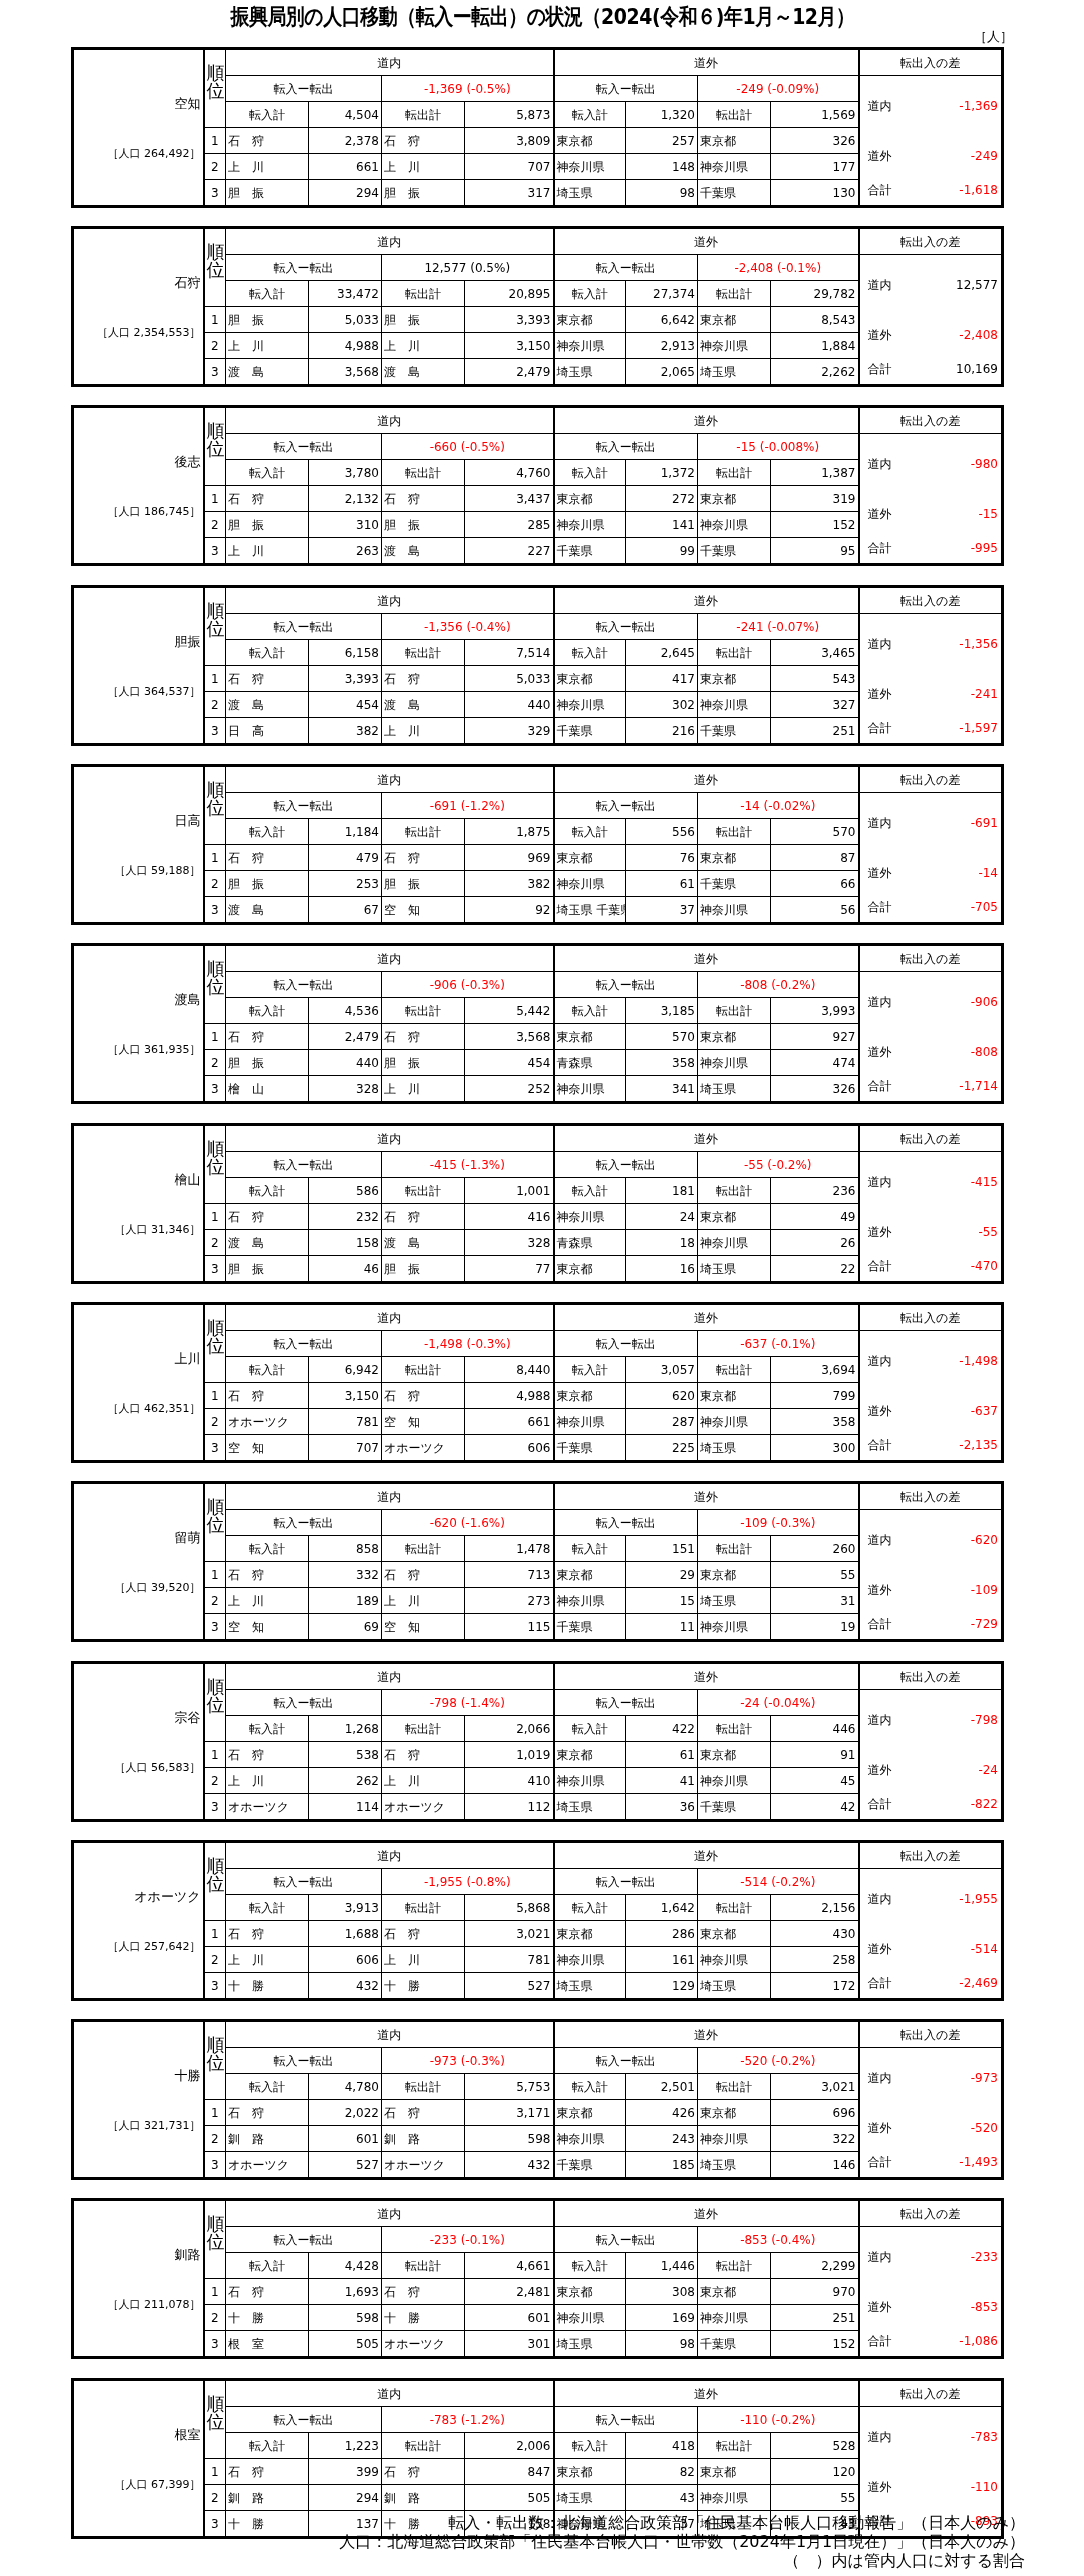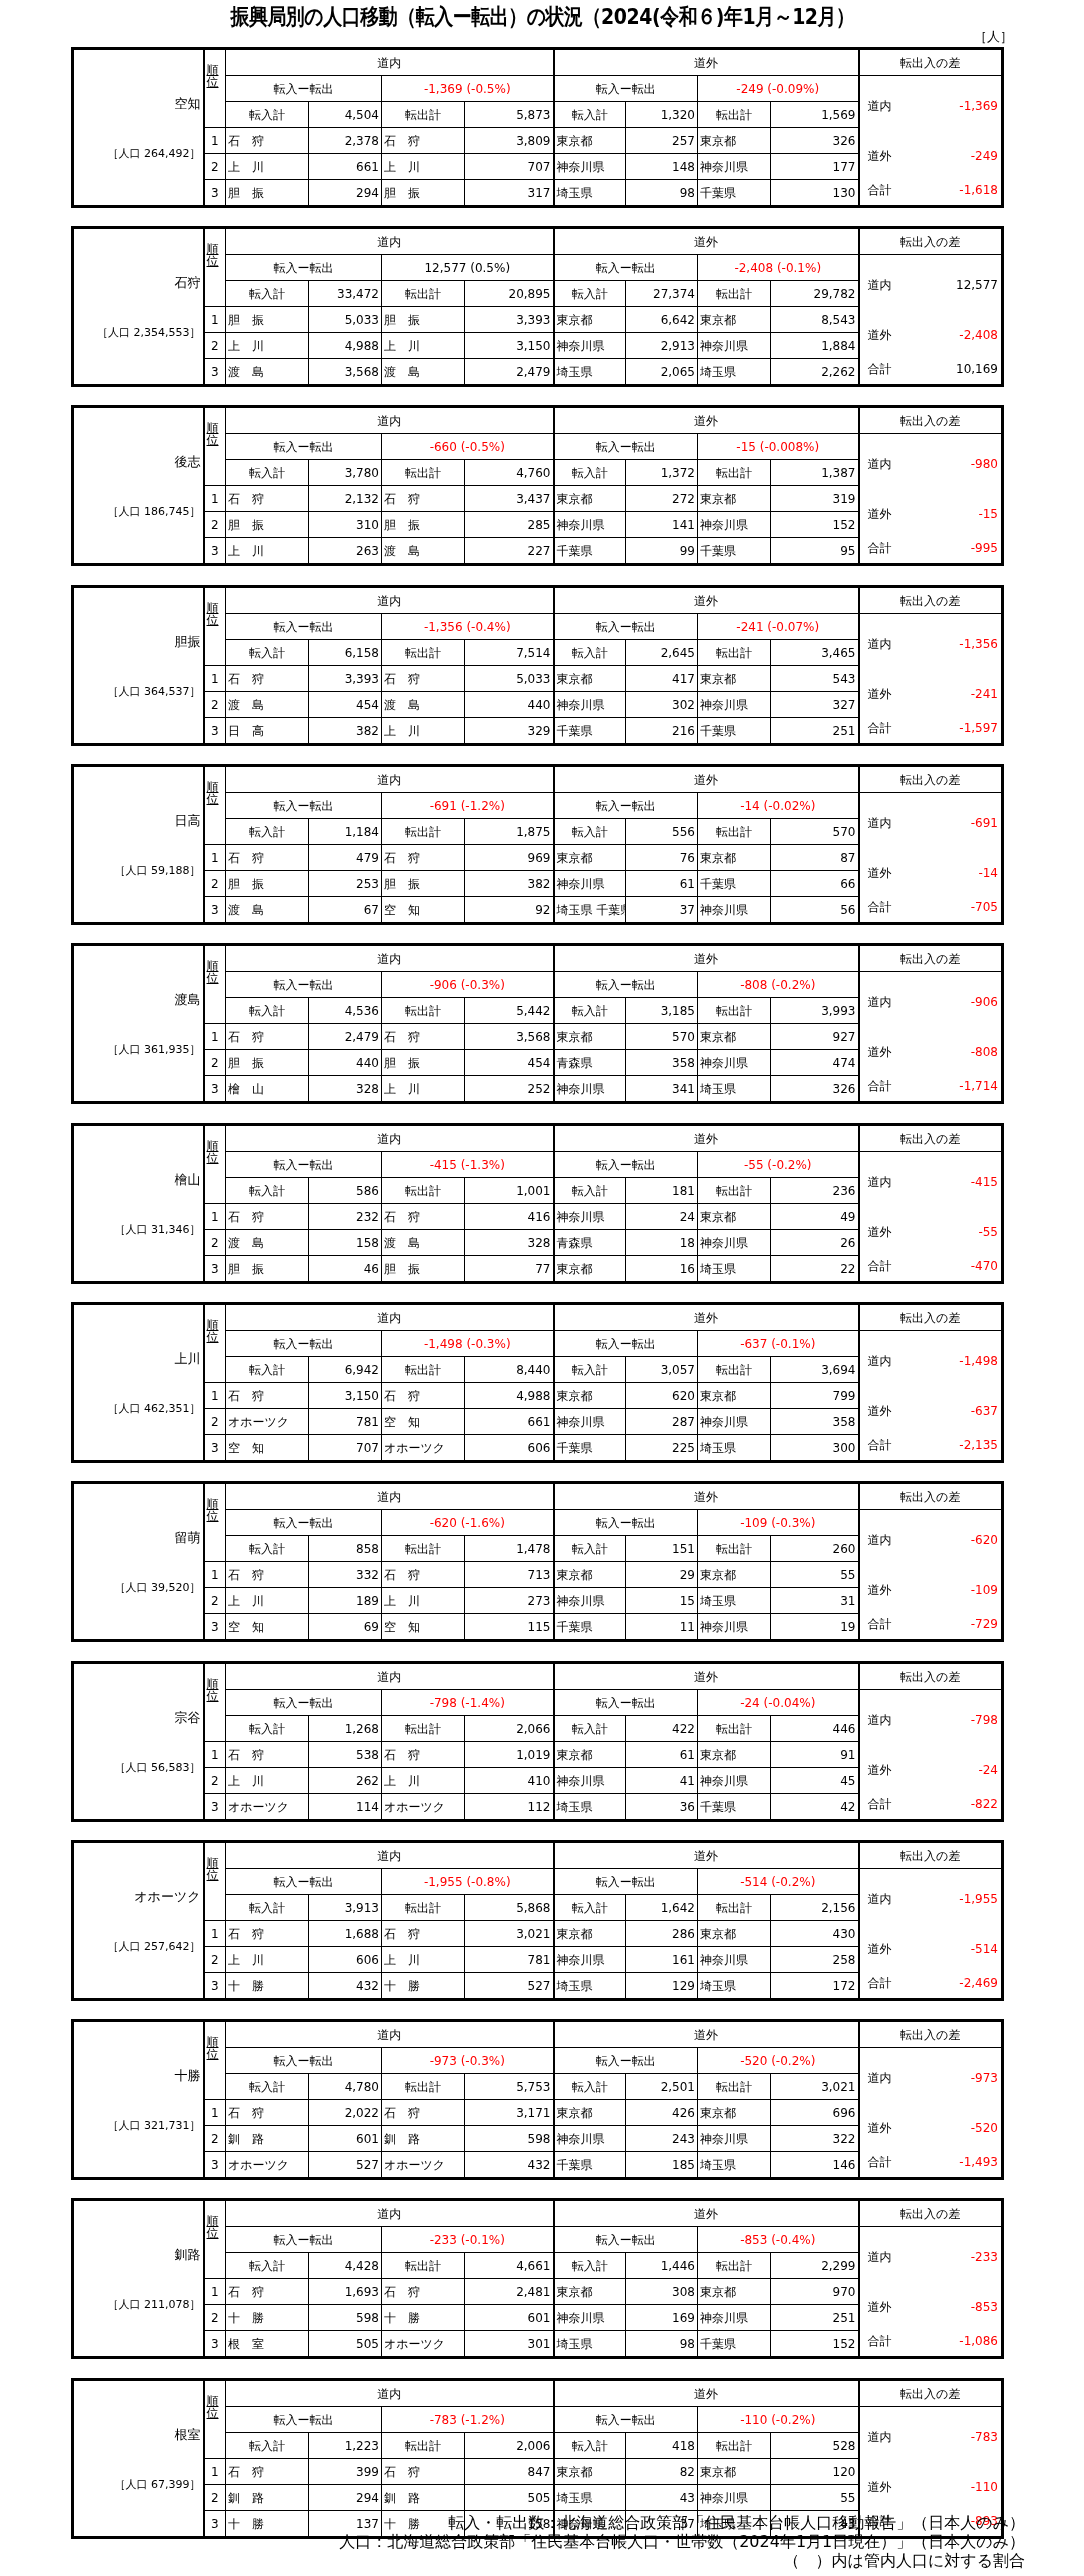--- a/index.html
+++ b/index.html
@@ -11,21 +11,21 @@
   table.t td { border:1px solid #000; padding:0 2px; height:25px; white-space:nowrap; overflow:hidden; line-height:1; }
   td.c { text-align:center; }
   td.r { text-align:right; }
   td.dot-r { border-right:1px dotted #000 !important; }
   td.thick-r { border-right:2px solid #000 !important; }
   td.thick-l { border-left:2px solid #000 !important; }
   .red { color:#ff0000; }
   .area { vertical-align:middle; text-align:right; font-size:13px; }
   .area .nm { display:block; margin-bottom:38px; }
   .area .pop { display:block; font-size:11px; }
-  .rankh { text-align:left; font-size:12px; line-height:1.05; vertical-align:top; padding-top:14px !important;text-decoration:underline; }
+  .rankh { text-align:left; font-size:18px; line-height:1.05; vertical-align:top; padding-top:14px !important; }
   .diffcell { vertical-align:top; padding:0 !important; }
   .diffbox { position:relative; height:126px; font-size:12px; }
   .diffbox .row { position:absolute; left:8px; right:3px; display:flex; justify-content:space-between; }
   .foot { position:absolute; right:60px; font-size:16px; text-align:right; }
 </style>
 </head>
 <body>
 
 <div class="title">振興局別の人口移動（転入ー転出）の状況（2024(令和６)年1月～12月）</div>
 <div class="unit">［人］</div>

